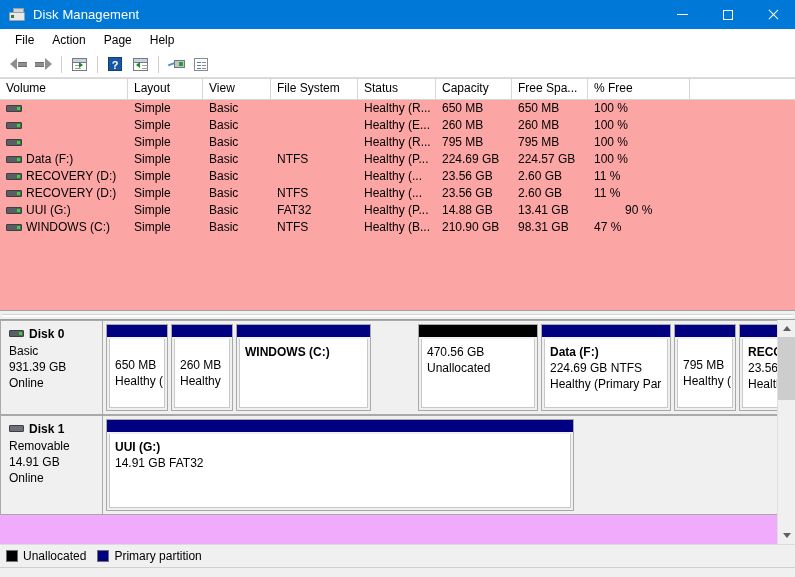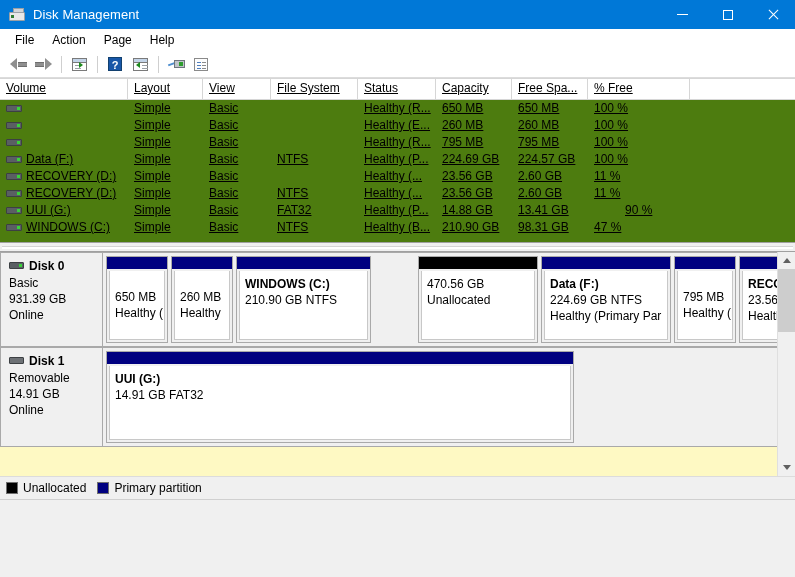--- a/index.html
+++ b/index.html
@@ -254,25 +254,24 @@
   }
   .propicon .ln {
     position: absolute;
     left: 7px;
     width: 4px; height: 1px;
     background: #8a8a8a;
   }
 
   
   .listview {
-    background: #4d7c0f;
-    height: 164px;
+    background: #fca5a5;
+    height: 232px;
     position: relative;
     overflow: hidden;
-    text-decoration: underline;
   }
   .lv-header {
     display: flex;
     height: 20px;
     background: #ffffff;
     border-bottom: 1px solid #d6d6d6;
     border-top: 1px solid #d6d6d6;
   }
   .lv-th {
     border-right: 1px solid #d6d6d6;
@@ -339,21 +338,21 @@
     left: 2px; right: 2px; top: 3px;
     height: 2px;
     background: #ffffff;
     border-top: 1px solid #d4d4d4;
   }
 
   
   .graphview {
     position: relative;
     height: 224px;
-    background: #fef9c3;
+    background: #f0abfc;
     overflow: hidden;
   }
   .disk-row {
     display: flex;
     background: #f0f0f0;
     box-sizing: border-box;
   }
   .disk-info {
     width: 103px;
     flex: none;
@@ -778,21 +777,20 @@
             <div class="bar primary"></div>
             <div class="body">
               <div class="pline">260 MB</div>
               <div class="pline">Healthy</div>
             </div>
           </div>
           <div class="part" style="width: 135px;">
             <div class="bar primary"></div>
             <div class="body">
               <div class="pname">WINDOWS  (C:)</div>
-              <div class="pline">210.90 GB NTFS</div>
             </div>
           </div>
           <div class="part" style="width: 120px; margin-left: 44px;">
             <div class="bar unalloc"></div>
             <div class="body">
               <div class="pline">470.56 GB</div>
               <div class="pline">Unallocated</div>
             </div>
           </div>
           <div class="part" style="width: 130px;">

